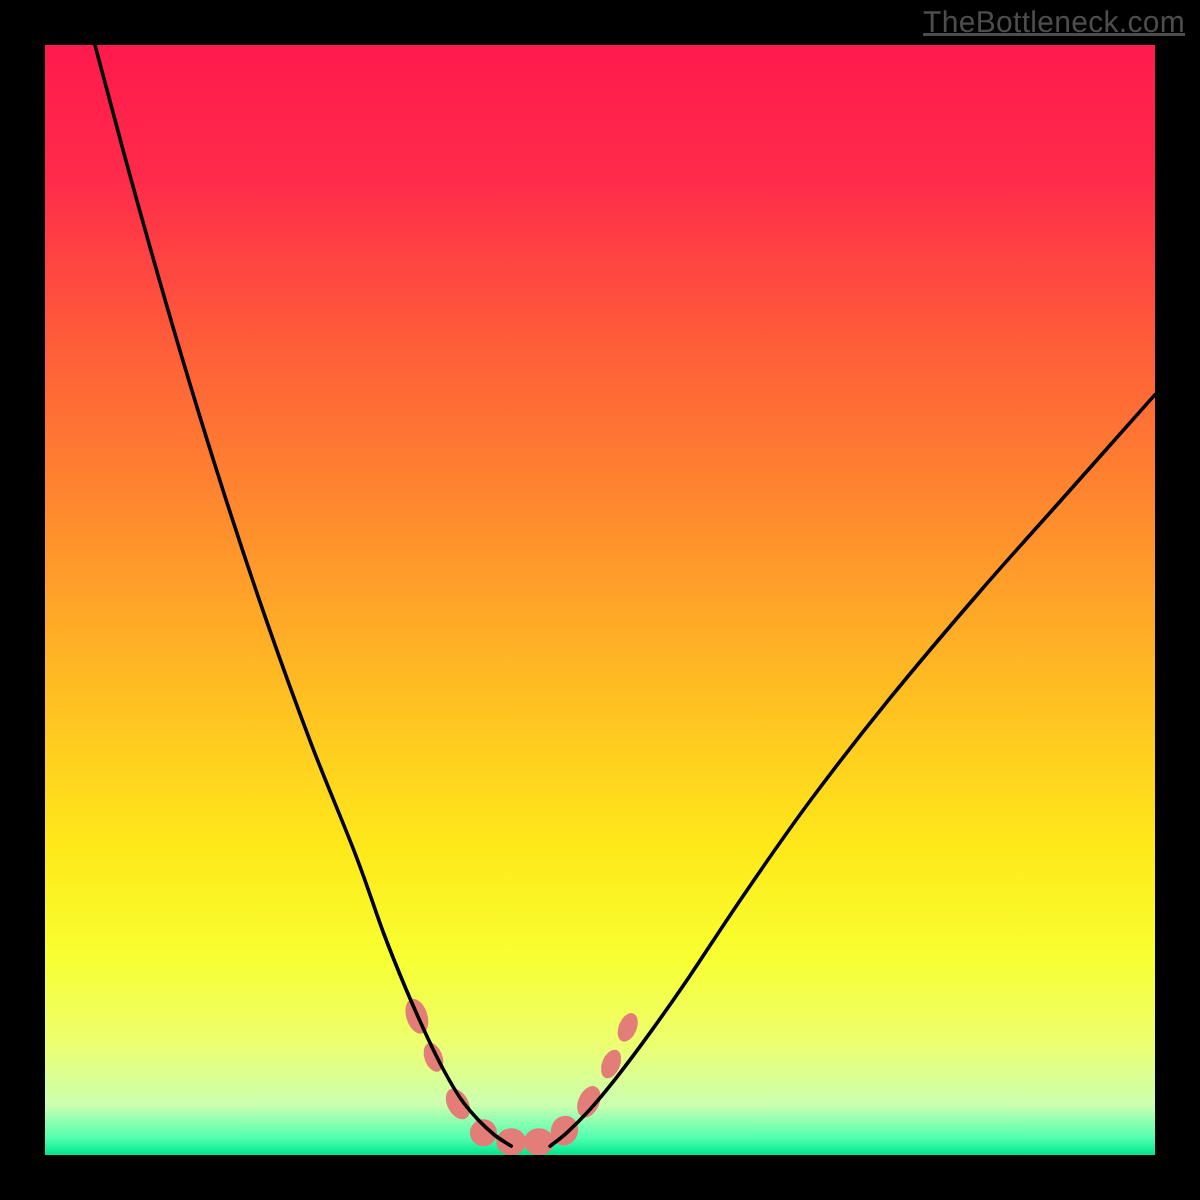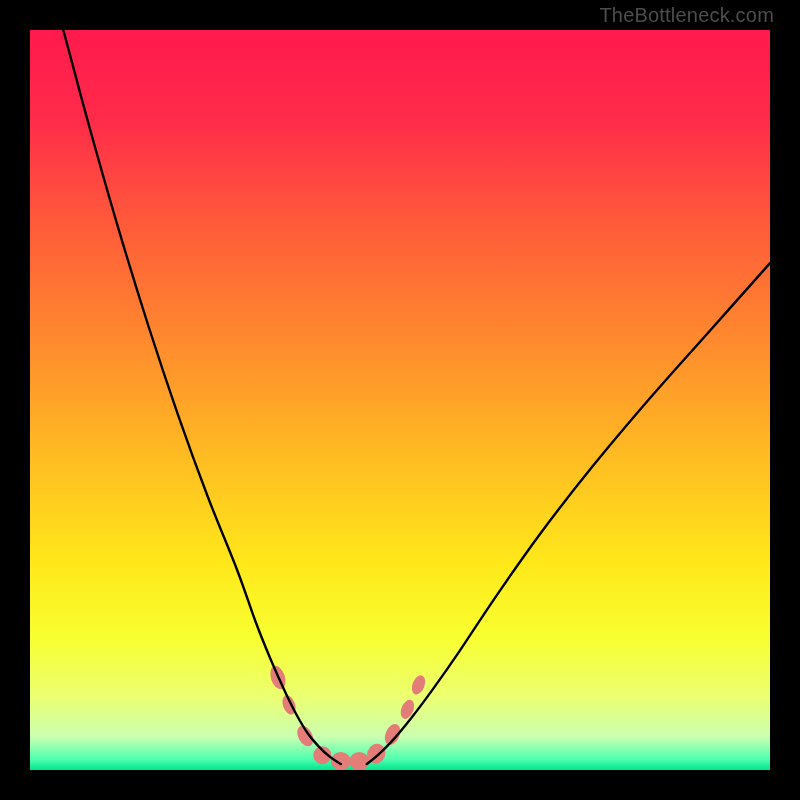--- a/index.html
+++ b/index.html
@@ -37,25 +37,26 @@
   .curve-svg {
     position: absolute;
     top: 0;
     left: 0;
     width: 100%;
     height: 100%;
   }
   .watermark {
     position: absolute;
     top: 4px;
-    right: 26px;
+    right: 10px;
     color: #4d4d4d;
     font-size: 20px;
     font-weight: 500;
     letter-spacing: 0.2px;
+    text-decoration: underline;
   }
 </style>
 </head>
 <body>
 
 <div class="frame">
 
   <div class="watermark">TheBottleneck.com</div>
 
   <div class="plot-area">

